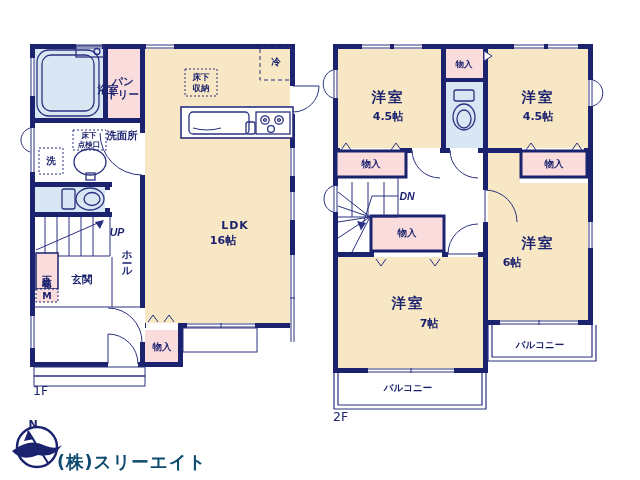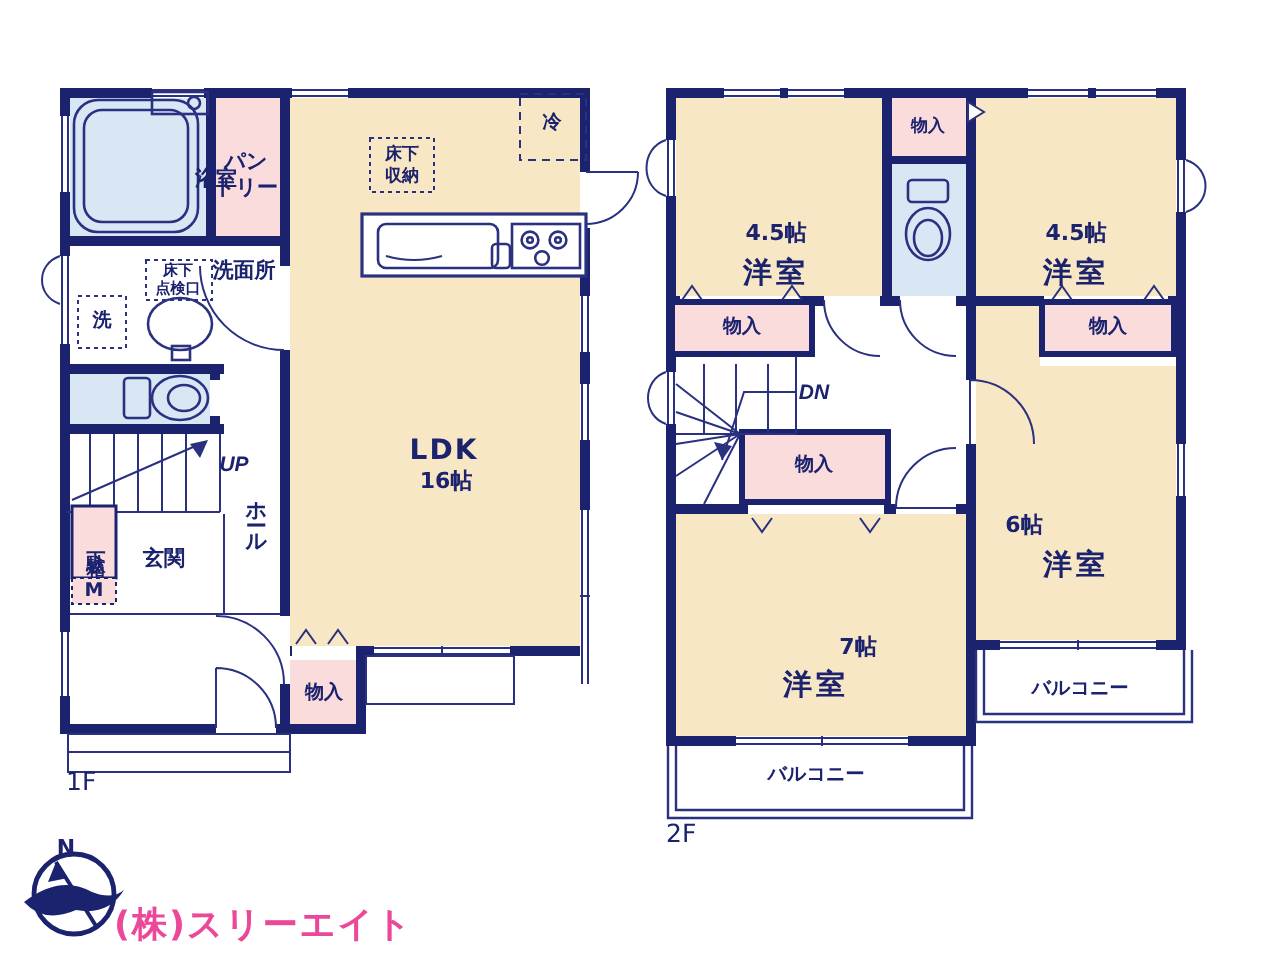--- a/index.html
+++ b/index.html
@@ -1,26 +1,26 @@
 <!DOCTYPE html>
 <html><head>
 <meta charset="utf-8">
 <style>
   html,body{margin:0;padding:0;background:#fff;}
   #stage{position:relative;width:640px;height:480px;background:#ffffff;overflow:hidden;
          font-family:"DejaVu Sans","Liberation Sans",sans-serif;}
   #plan-svg{position:absolute;left:0;top:0;}
   .lbl{position:absolute;transform:translate(-50%,-50%);color:#1b226e;white-space:pre-line;
        text-align:center;line-height:1.25;font-weight:bold;}
-  .s7{font-size:7.5px;} .s8{font-size:8.5px;} .s9{font-size:9.5px;} .s10{font-size:10.5px;} .s14{font-size:14.5px;letter-spacing:2px;margin-top:40px;} .s13{font-size:11px;}
-  .ldk{font-size:14px;letter-spacing:1px;}
+  .s7{font-size:7.5px;} .s8{font-size:8.5px;} .s9{font-size:9.5px;} .s10{font-size:10.5px;} .s14{font-size:14.5px;letter-spacing:2px;} .s13{font-size:11px;}
+  .ldk{font-size:11px;letter-spacing:1px;margin-left:13px;}
   .vert{writing-mode:vertical-rl;letter-spacing:2px;}
   .ital{font-style:italic;font-family:Liberation Sans, sans-serif;font-weight:bold;}
   .floor-tag{font-weight:normal;font-size:12.5px;transform:translate(0,-50%);text-align:right;}
-  .company{position:absolute;left:57px;top:450px;color:#ec4899;font-size:17.5px;
+  .company{position:absolute;left:57px;top:450px;color:#0c4a6e;font-size:17.5px;
            letter-spacing:1px;font-weight:bold;}
   .north{position:absolute;color:#1b226e;font-size:11px;font-weight:bold;transform:translate(-50%,-50%);}
 </style>
 </head>
 <body>
 
 <div id="stage">
 
 <svg id="plan-svg" width="640" height="480" viewBox="0 0 640 480">
 

